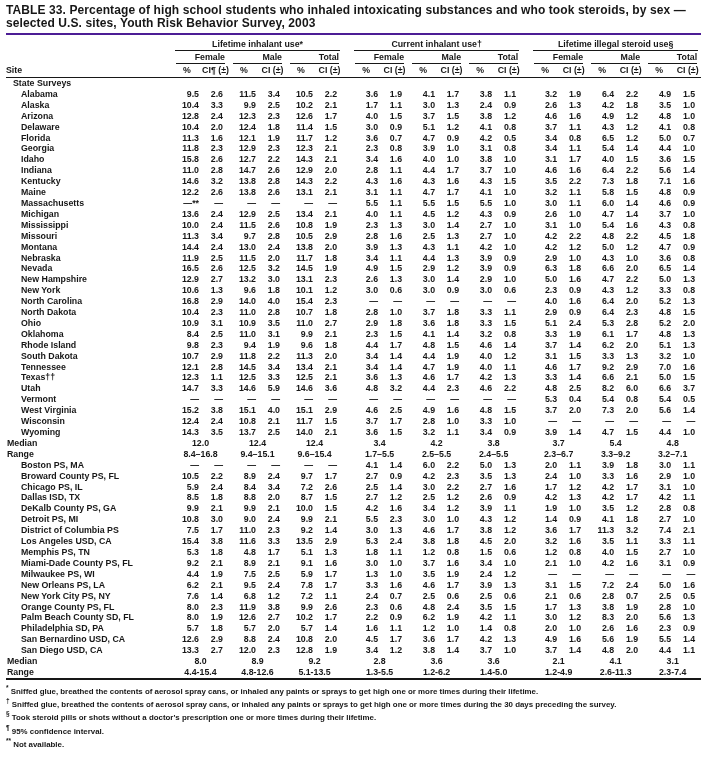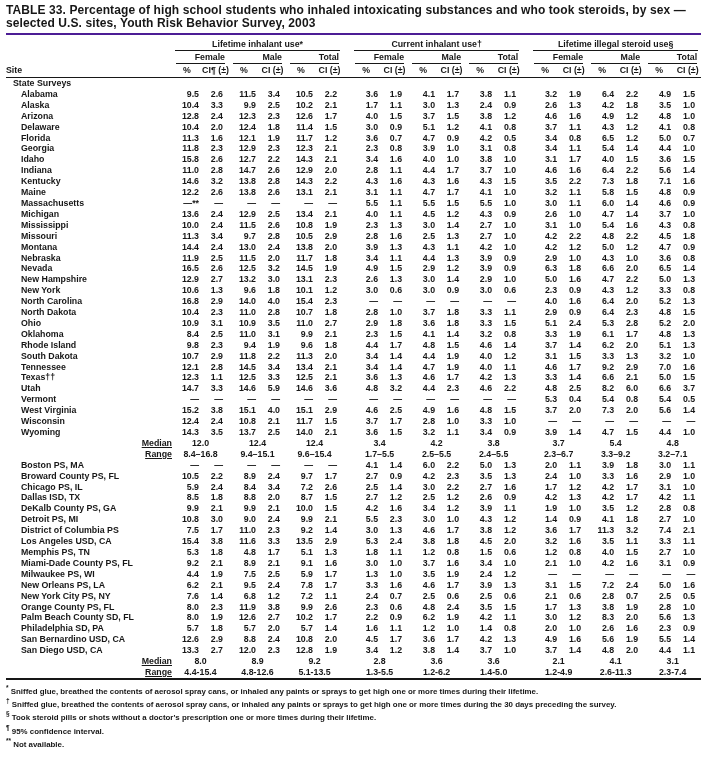--- a/index.html
+++ b/index.html
@@ -31,21 +31,21 @@
   th.site-th{text-align:left;padding-left:1px;}
   tbody td{
     font-size:8.8px;font-weight:bold;line-height:10.9px;height:10.9px;
     padding:0;white-space:nowrap;overflow:hidden;
   }
   td.seclabel{text-align:left;padding-left:7px;}
   td.site{text-align:left;padding-left:15px;}
   td.pct{text-align:right;padding-right:3px;}
   td.ci{text-align:right;padding-right:6px;}
   td.sum{text-align:center;}
-  td.sumlabel{text-align:right;padding-left:1px;text-decoration:underline;}
+  td.sumlabel{text-align:left;padding-left:1px;}
   .footnotes{margin-top:3px;font-size:7.9px;line-height:9.6px;font-weight:bold;}
   .fn{padding-left:11px;text-indent:-11px;}
   .fn sup{font-size:6.5px;}
 </style>
 </head>
 <body>
 
 <div class="title">TABLE 33. Percentage of high school students who inhaled intoxicating substances and who took steroids, by sex — selected U.S. sites, Youth Risk Behavior Survey, 2003</div>
 
 <table>

